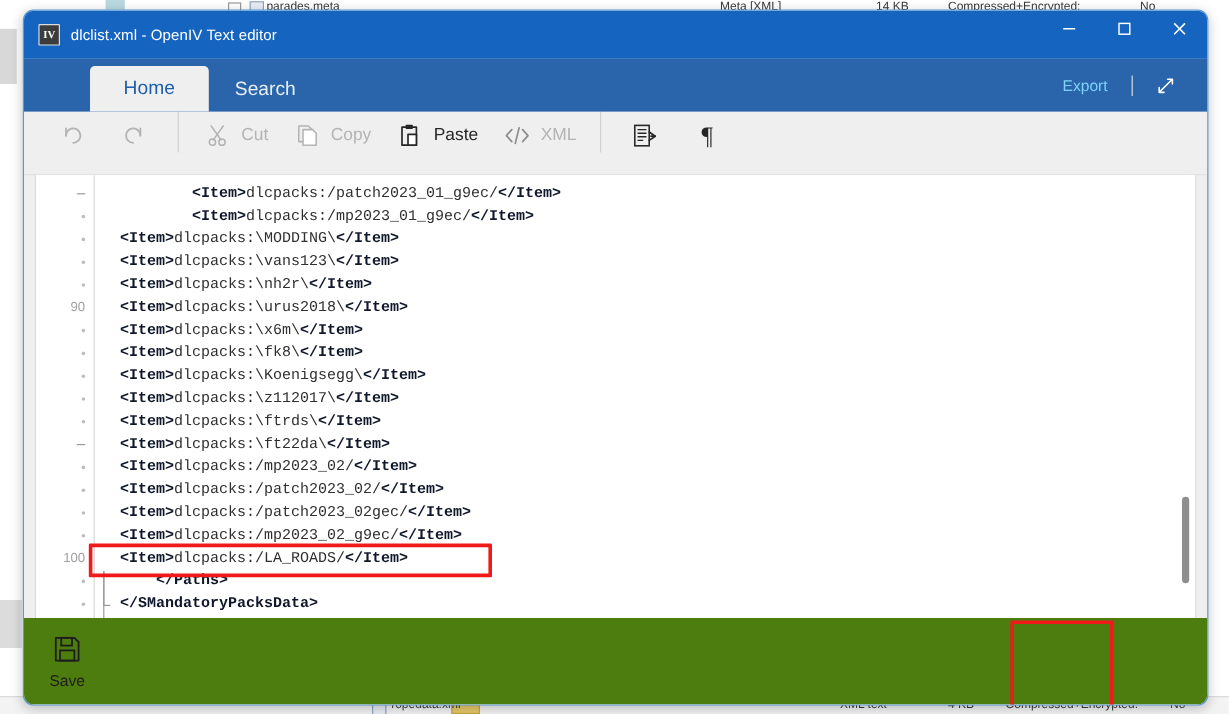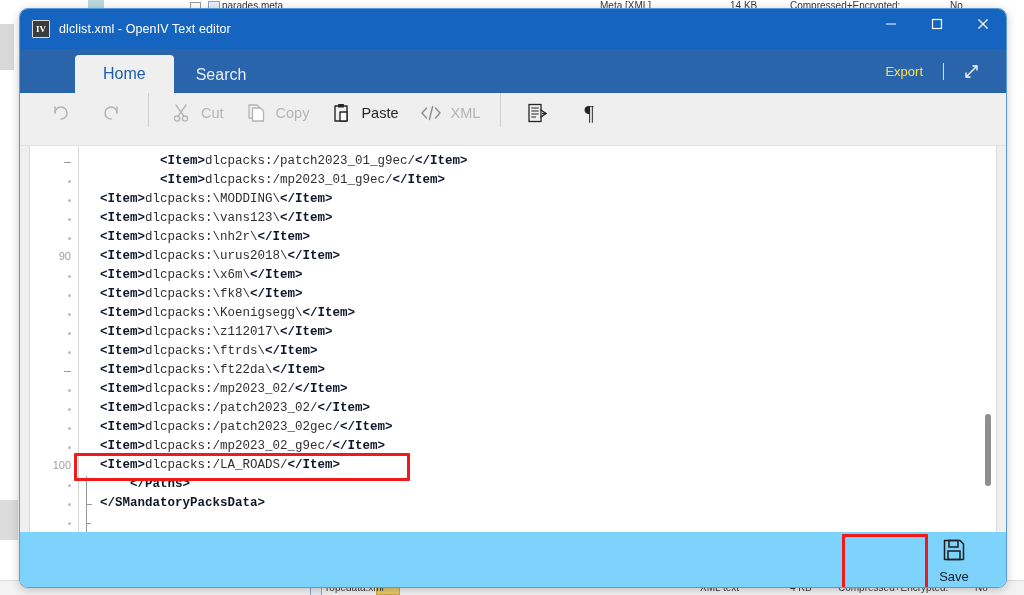--- a/index.html
+++ b/index.html
@@ -81,21 +81,21 @@
     font-size:16px;color:#e9eef5;padding:0 22px;height:36px;
     display:flex;align-items:center;white-space:nowrap;
   }
   .tab.active{
     background:#efefef;color:#1d5fa8;height:38px;
     border-radius:4px 4px 0 0;padding:0 28px;
   }
   .ribbon-right{
     position:absolute;right:14px;top:0;height:44px;display:flex;align-items:center;gap:0;
   }
-  .export-btn{font-size:13px;color:#fde047;padding:0 14px;white-space:nowrap;}
+  .export-btn{font-size:13px;color:#7dd3fc;padding:0 14px;white-space:nowrap;}
   .ribbon-sep{width:1px;height:17px;background:#cfdcec;margin:0 6px;}
   .expand-btn{width:42px;height:30px;display:flex;align-items:center;justify-content:center;color:#fff;}
 
   
   .toolbar{
     height:52px;background:#efefef;flex:0 0 auto;
     display:flex;align-items:flex-start;padding-left:14px;
     border-bottom:1px solid #e2e2e2;
   }
   .tb-item{
@@ -157,22 +157,22 @@
   
   .vscroll{
     position:absolute;right:1px;top:0;bottom:0;width:14px;background:#ffffff;
   }
   .vthumb{
     position:absolute;right:4px;width:6px;background:#8e8e8e;border-radius:3px;
   }
 
   
   .footer{
-    height:55px;flex:0 0 auto;background:#7dd3fc;
-    display:flex;align-items:center;justify-content:flex-end;
+    height:72px;flex:0 0 auto;background:#4d7c0f;
+    display:flex;align-items:center;justify-content:space-between;
     padding-right:16px;position:relative;
   }
   .foot-btn{
     width:72px;height:56px;display:flex;flex-direction:column;
     align-items:center;justify-content:center;gap:5px;color:#1e1e1e;
   }
   .foot-btn .fb-label{font-size:13px;}
   .foot-btn svg{display:block;}
   .save-ring{
     position:absolute;border:3px solid #ef1b1b;border-radius:1px;pointer-events:none;

